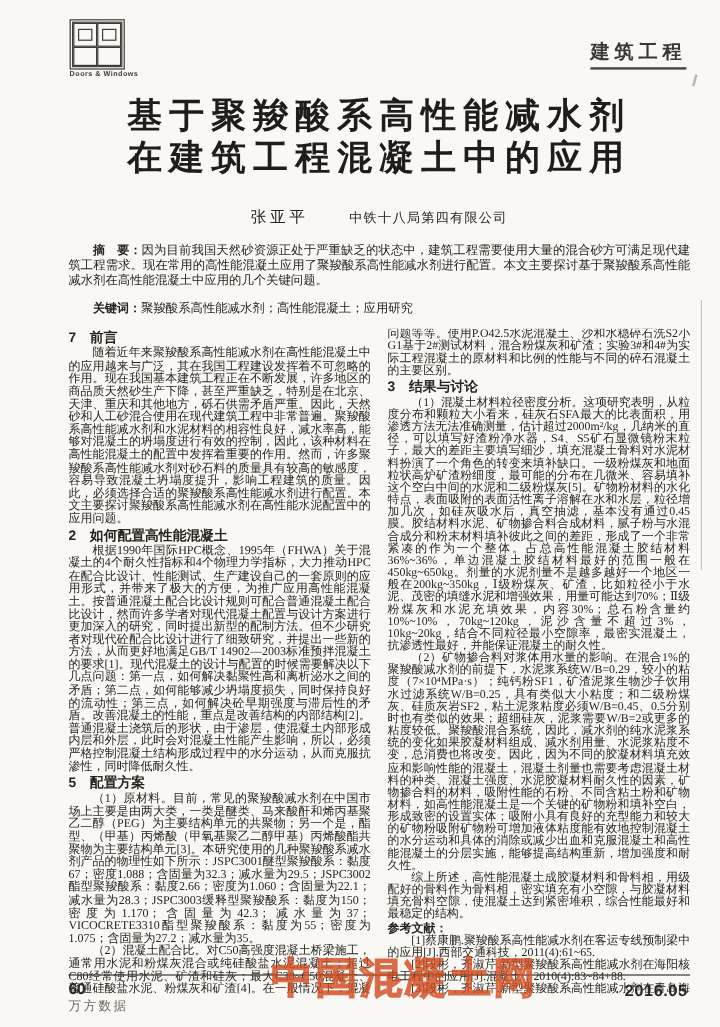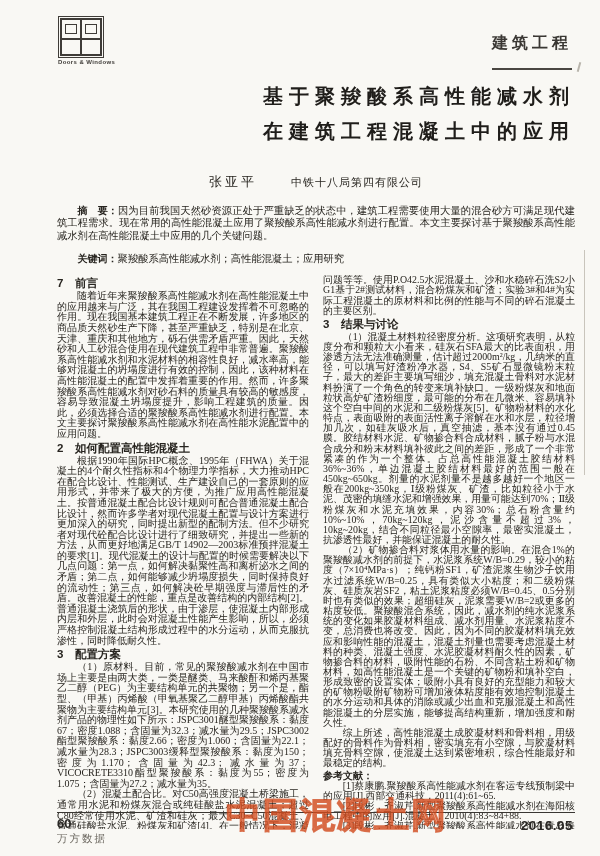--- a/index.html
+++ b/index.html
@@ -11,25 +11,25 @@
   
   .logo{position:absolute;left:58px;top:16px;width:60px;}
   .logo-box{width:40px;height:36px;border:3px double #3f3c38;display:grid;
     grid-template-columns:1fr 1fr;grid-template-rows:1.2fr 1fr;background:#f9f8f4;}
   .pane{border:1px solid #3f3c38;display:flex;align-items:center;justify-content:center;}
   .pane .inner{display:block;width:10px;height:8px;border:1px solid #3f3c38;}
   .logo-caption{font-size:6px;letter-spacing:.4px;color:#3f3c38;margin-top:1px;
     font-family:"Liberation Sans",sans-serif;white-space:nowrap;font-weight:bold;}
   .column-badge{position:absolute;right:28px;top:33px;
     font-size:16px;font-weight:bold;letter-spacing:4px;color:#3a3733;
-    border-bottom:2px solid #4a4742;padding-bottom:14px;}
+    border-bottom:2px solid #4a4742;padding-bottom:2px;}
   
   .main{position:absolute;left:57px;top:0;width:518px;}
-  .title-line{font-size:20px;font-weight:bold;text-align:right;
-    letter-spacing:6px;line-height:35px;color:#1f1d1a;font-family:Liberation Mono, monospace;}
+  .title-line{font-size:29px;font-weight:bold;text-align:center;
+    letter-spacing:6px;line-height:35px;color:#1f1d1a;}
   .title-line.first{margin-top:80px;}
   .byline{margin-top:22px;text-align:center;}
   .author{font-size:13px;letter-spacing:3px;margin-right:30px;}
   .affiliation{font-size:11px;letter-spacing:1px;}
   .abstract{margin-top:14px;font-size:10.3px;line-height:12.4px;
     text-align:justify;text-indent:2em;}
   .keywords{margin-top:5px;font-size:10.3px;line-height:12.4px;text-indent:2em;}
   .lbl{font-weight:bold;font-family:"Liberation Sans",sans-serif;font-size:10px;}
   
   .columns{margin-top:9px;display:flex;gap:14px;height:554px;overflow:hidden;}
@@ -93,21 +93,21 @@
 
     <p class="abstract"><span class="lbl">摘　要：</span><span>因为目前我国天然砂资源正处于严重缺乏的状态中，建筑工程需要使用大量的混合砂方可满足现代建筑工程需求。现在常用的高性能混凝土应用了聚羧酸系高性能减水剂进行配置。本文主要探讨基于聚羧酸系高性能减水剂在高性能混凝土中应用的几个关键问题。</span></p>
     <p class="keywords"><span class="lbl">关键词：</span><span>聚羧酸系高性能减水剂；高性能混凝土；应用研究</span></p>
 
     <div class="columns">
       <div class="col">
         <div class="sec-h">7　前言</div>
         <p>随着近年来聚羧酸系高性能减水剂在高性能混凝土中的应用越来与广泛，其在我国工程建设发挥着不可忽略的作用。现在我国基本建筑工程正在不断发展，许多地区的商品质天然砂生产下降，甚至严重缺乏，特别是在北京、天津、重庆和其他地方，砾石供需矛盾严重。因此，天然砂和人工砂混合使用在现代建筑工程中非常普遍。聚羧酸系高性能减水剂和水泥材料的相容性良好，减水率高，能够对混凝土的坍塌度进行有效的控制，因此，该种材料在高性能混凝土的配置中发挥着重要的作用。然而，许多聚羧酸系高性能减水剂对砂石料的质量具有较高的敏感度，容易导致混凝土坍塌度提升，影响工程建筑的质量。因此，必须选择合适的聚羧酸系高性能减水剂进行配置。本文主要探讨聚羧酸系高性能减水剂在高性能水泥配置中的应用问题。</p>
         <div class="sec-h">2　如何配置高性能混凝土</div>
         <p>根据1990年国际HPC概念、1995年（FHWA）关于混凝土的4个耐久性指标和4个物理力学指标，大力推动HPC在配合比设计、性能测试、生产建设自己的一套原则的应用形式，并带来了极大的方便，为推广应用高性能混凝土。按普通混凝土配合比设计规则可配合普通混凝土配合比设计，然而许多学者对现代混凝土配置与设计方案进行更加深入的研究，同时提出新型的配制方法。但不少研究者对现代砼配合比设计进行了细致研究，并提出一些新的方法，从而更好地满足GB/T 14902—2003标准预拌混凝土的要求[1]。现代混凝土的设计与配置的时候需要解决以下几点问题：第一点，如何解决黏聚性高和离析泌水之间的矛盾；第二点，如何能够减少坍塌度损失，同时保持良好的流动性；第三点，如何解决砼早期强度与滞后性的矛盾。改善混凝土的性能，重点是改善结构的内部结构[2]。普通混凝土浇筑后的形状，由于渗层，使混凝土内部形成内层和外层，此时会对混凝土性能产生影响，所以，必须严格控制混凝土结构形成过程中的水分运动，从而克服抗渗性，同时降低耐久性。</p>
-        <div class="sec-h">3　配置方案</div>
+        <div class="sec-h">5　配置方案</div>
         <p>（1）原材料。目前，常见的聚羧酸减水剂在中国市场上主要是由两大类，一类是醚类、马来酸酐和烯丙基聚乙二醇（PEG）为主要结构单元的共聚物；另一个是，酯型、（甲基）丙烯酸（甲氧基聚乙二醇甲基）丙烯酸酯共聚物为主要结构单元[3]。本研究使用的几种聚羧酸系减水剂产品的物理性如下所示：JSPC3001醚型聚羧酸系：黏度67；密度1.088；含固量为32.3；减水量为29.5；JSPC3002酯型聚羧酸系：黏度2.66；密度为1.060；含固量为22.1；减水量为28.3；JSPC3003缓释型聚羧酸系：黏度为150；密度为1.170；含固量为42.3；减水量为37；VICOCRETE3310酯型聚羧酸系：黏度为55；密度为1.075；含固量为27.2；减水量为35。</p>
         <p>（2）混凝土配合比。对C50高强度混凝土桥梁施工，通常用水泥和粉煤灰混合或纯硅酸盐水泥混凝土；超过C80经常使用水泥、矿渣和硅灰；最大C30~C50混凝土、普通硅酸盐水泥、粉煤灰和矿渣[4]。在一般情况下，混凝土强度满足的最大条件下混凝土和容易，许多混合矿物掺合料，减少水泥的用量，最低水灰比是最经济的，但往往忽视了水的适应性和应用程序的</p>
       </div>
       <div class="col right">
         <p class="noindent">问题等等。使用P.O42.5水泥混凝土、沙和水稳碎石洗S2小G1基于2#测试材料，混合粉煤灰和矿渣；实验3#和4#为实际工程混凝土的原材料和比例的性能与不同的碎石混凝土的主要区别。</p>
         <div class="sec-h">3　结果与讨论</div>
         <p>（1）混凝土材料粒径密度分析。这项研究表明，从粒度分布和颗粒大小看来，硅灰石SFA最大的比表面积，用渗透方法无法准确测量，估计超过2000m²/kg，几纳米的直径，可以填写好渣粉净水器，S4、S5矿石显微镜粉末粒子，最大的差距主要填写细沙，填充混凝土骨料对水泥材料扮演了一个角色的转变来填补缺口。一级粉煤灰和地面粒状高炉矿渣粉细度，最可能的分布在几微米、容易填补这个空白中间的水泥和二级粉煤灰[5]。矿物粉材料的水化特点，表面吸附的表面活性离子溶解在水和水层，粒径增加几次，如硅灰吸水后，真空抽滤，基本没有通过0.45膜。胶结材料水泥、矿物掺合料合成材料，腻子粉与水混合成分和粉末材料填补彼此之间的差距，形成了一个非常紧凑的作为一个整体。占总高性能混凝土胶结材料36%~36%，单边混凝土胶结材料最好的范围一般在450kg~650kg。剂量的水泥剂量不是越多越好一个地区一般在200kg~350kg，Ⅰ级粉煤灰、矿渣，比如粒径小于水泥、茂密的填缝水泥和增强效果，用量可能达到70%；Ⅱ级粉煤灰和水泥充填效果，内容30%；总石粉含量约10%~10%，70kg~120kg，泥沙含量不超过3%，10kg~20kg，结合不同粒径最小空隙率，最密实混凝土，抗渗透性最好，并能保证混凝土的耐久性。</p>
         <p>（2）矿物掺合料对浆体用水量的影响。在混合1%的聚羧酸减水剂的前提下，水泥浆系统W/B=0.29，较小的粘度（7×10⁴MPa·s）；纯钙粉SF1，矿渣泥浆生物沙子饮用水过滤系统W/B=0.25，具有类似大小粘度；和二级粉煤灰、硅质灰岩SF2，粘土泥浆粘度必须W/B=0.45、0.5分别时也有类似的效果；超细硅灰，泥浆需要W/B=2或更多的粘度较低。聚羧酸混合系统，因此，减水剂的纯水泥浆系统的变化如果胶凝材料组成、减水剂用量、水泥浆粘度不变，总消费也将改变。因此，因为不同的胶凝材料填充效应和影响性能的混凝土，混凝土剂量也需要考虑混凝土材料的种类、混凝土强度、水泥胶凝材料耐久性的因素，矿物掺合料的材料，吸附性能的石粉、不同含粘土粉和矿物材料，如高性能混凝土是一个关键的矿物粉和填补空白，形成致密的设置实体；吸附小具有良好的充型能力和较大的矿物粉吸附矿物粉可增加液体粘度能有效地控制混凝土的水分运动和具体的消除或减少出血和克服混凝土和高性能混凝土的分层实施，能够提高结构重新，增加强度和耐久性。</p>
         <p>综上所述，高性能混凝土成胶凝材料和骨料相，用级配好的骨料作为骨料相，密实填充有小空隙，与胶凝材料填充骨料空隙，使混凝土达到紧密堆积，综合性能最好和最稳定的结构。</p>
         <div class="refs-h">参考文献：</div>

